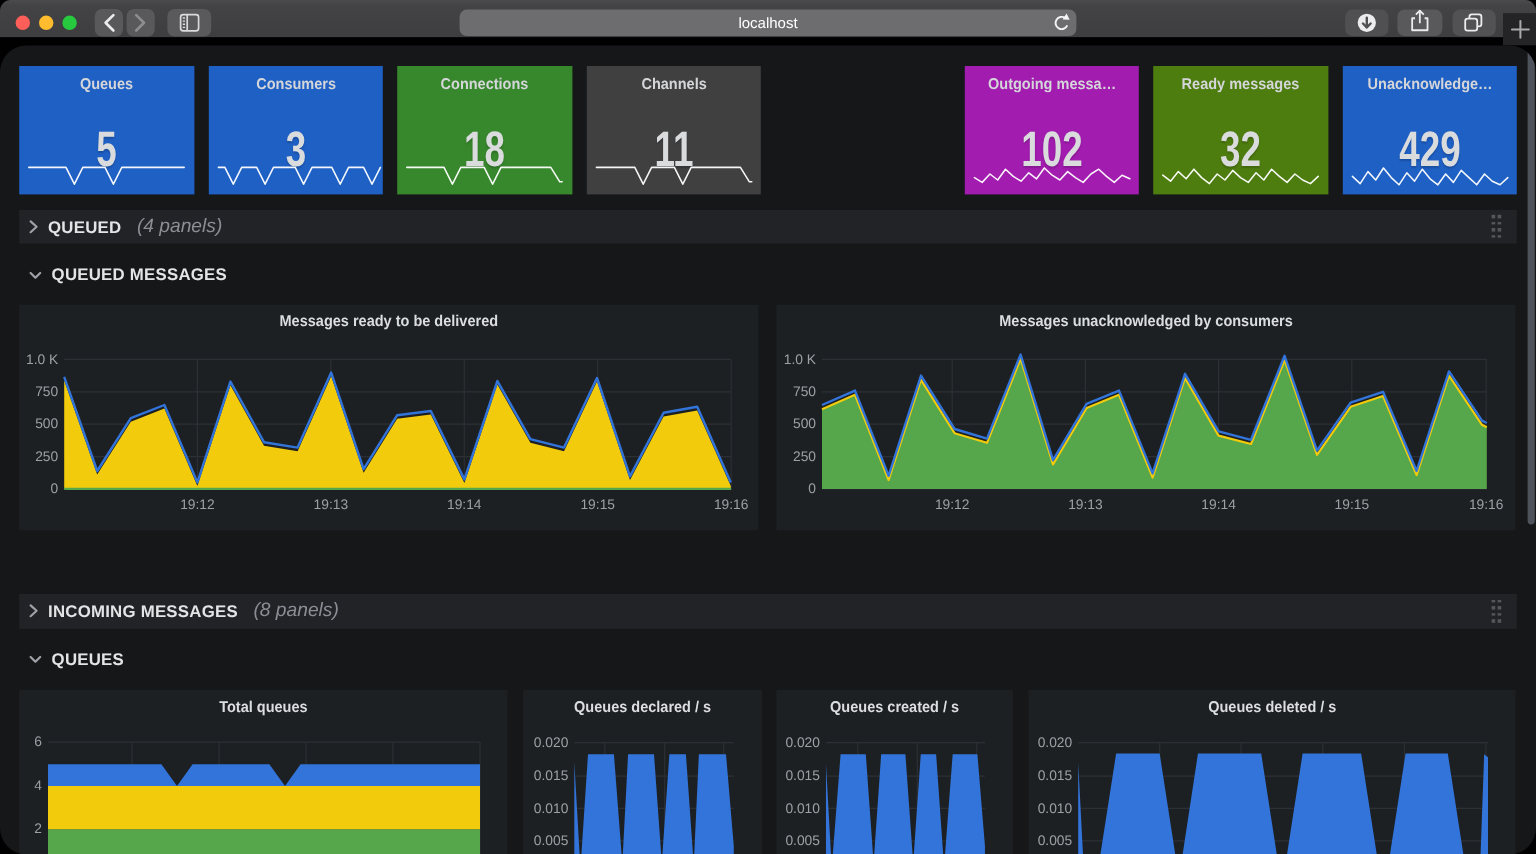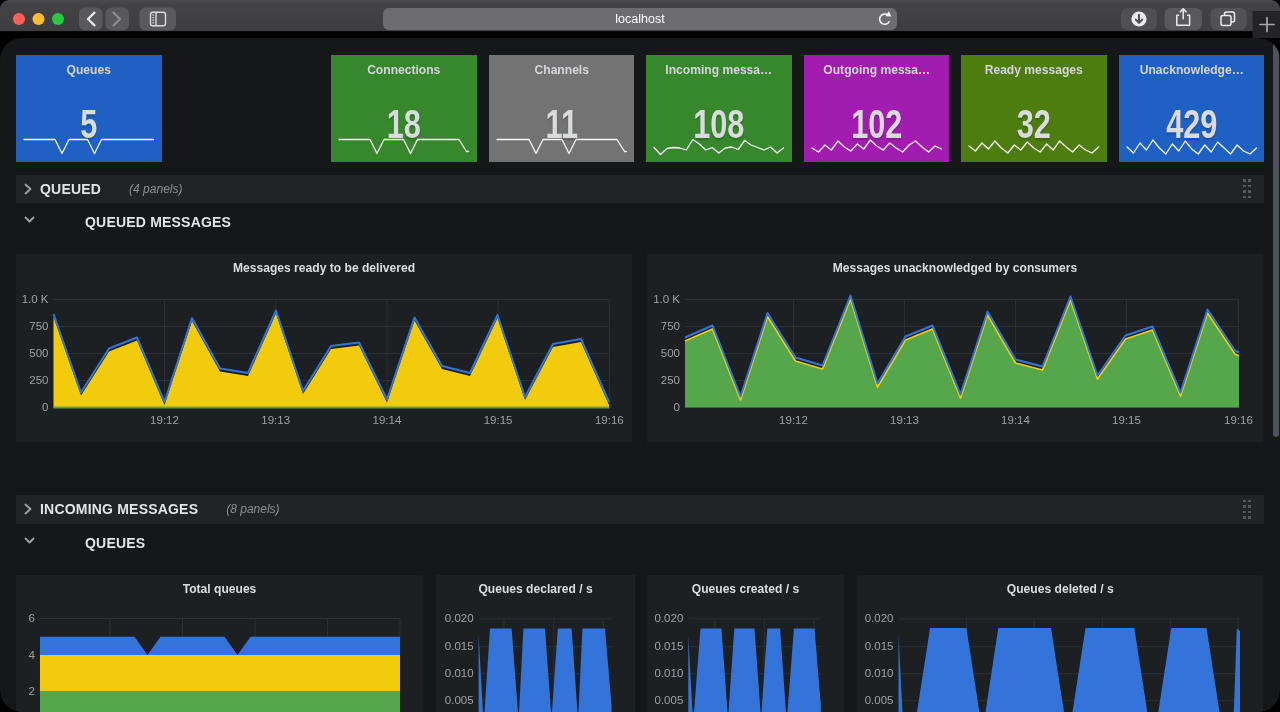--- a/index.html
+++ b/index.html
@@ -17,23 +17,23 @@
   .stitle { position:absolute; top:7px; width:100%; text-align:center;
     font-size:13px; font-weight:bold; color:#d4d6d9; white-space:nowrap; overflow:hidden;
     transform:scaleX(0.93); }
   .sval { position:absolute; top:45px; width:100%; text-align:center;
     font-size:41.5px; font-weight:bold; color:#d9dbdd;
     text-shadow:0 2px 2px rgba(0,0,0,0.18); transform:scaleX(0.74); }
   .sspark { position:absolute; top:0; left:0; }
   .rowstrip { position:absolute; left:16px; width:1248px; height:28.5px;
     background:#212327; display:flex; align-items:center; padding-left:8px; }
   .rowopen { position:absolute; left:16px; width:1248px; height:28.5px;
-    display:flex; padding-left:8px;gap:42px; }
+    display:flex; align-items:center; padding-left:8px; }
   .rtitle { font-size:14px; font-weight:bold; color:#e3e4e6; letter-spacing:0.2px; }
-  .rcount { font-size:12px; font-style:italic; color:#8b8e94; margin-left:28px; }
+  .rcount { font-size:16px; font-style:italic; color:#8b8e94; margin-left:13px; }
   .dots { position:absolute; right:13px; top:4.5px; width:8px; height:20px; }
   .dot { position:absolute; width:2.6px; height:2.6px; background:#55565a; }
   .gpanel { position:absolute; top:216px; height:188px; background:#1d2023; }
   .bpanel { top:537px; height:137px; }
   .gtitle { position:absolute; top:6px; width:100%; text-align:center;
     font-size:13px; font-weight:bold; color:#dcdde0; transform:scaleX(0.93); }
   .ax { font-size:11.5px; fill:#9da0a4; }
   .scrollbar { position:absolute; left:1273px; top:2px; width:5.5px; height:397px;
     background:#4e525b; border-radius:3px; }
 </style>
@@ -88,39 +88,39 @@
   </div>
   <div class="content">
 
 <div class="stat" style="left:16px;background:#1F60C4">
   <div class="stitle">Queues</div>
   <div class="sval">5</div>
   <svg class="sspark" width="145.5" height="107" viewBox="0 0 145.5 107">
     <polyline points="8,84.5 39,84.5 46,98.5 53,84.5 71.5,84.5 78.5,98.5 85.5,84.5 137.5,84.5" fill="none" stroke="#ffffff" stroke-width="1.3" opacity="0.95" stroke-linejoin="round" stroke-linecap="round"></polyline>
   </svg>
 </div>
+<div class="stat" style="left:173.5px;background:#1F60C4">
+  <div class="stitle">Consumers</div>
+  <div class="sval">3</div>
+  <svg class="sspark" width="145.5" height="107" viewBox="0 0 145.5 107">
+    <polyline points="8,84.5 13.4,84.5 20.4,98.5 27.4,84.5 39.9,84.5 46.9,98.5 53.9,84.5 72,84.5 79,98.5 86,84.5 102.5,84.5 109.5,98.5 116.5,84.5 129,84.5 136,98.5 143,84.5" fill="none" stroke="#ffffff" stroke-width="1.3" opacity="0.95" stroke-linejoin="round" stroke-linecap="round"></polyline>
+  </svg>
+</div>
 <div class="stat" style="left:331px;background:#37872D">
   <div class="stitle">Connections</div>
   <div class="sval">18</div>
   <svg class="sspark" width="145.5" height="107" viewBox="0 0 145.5 107">
     <polyline points="8,84.5 39,84.5 46,98.5 53,84.5 72.5,84.5 79.5,98.5 86.5,84.5 128,84.5 135.5,96.5 137.5,96.5" fill="none" stroke="#ffffff" stroke-width="1.3" opacity="0.95" stroke-linejoin="round" stroke-linecap="round"></polyline>
   </svg>
 </div>
-<div class="stat" style="left:488.5px;background:#737373">
+<div class="stat" style="left:488.5px;background:#404040">
   <div class="stitle">Channels</div>
   <div class="sval">11</div>
   <svg class="sspark" width="145.5" height="107" viewBox="0 0 145.5 107">
     <polyline points="8,84.5 40,84.5 47,98.5 54,84.5 73,84.5 80,98.5 87,84.5 128,84.5 135.5,96.5 137.5,96.5" fill="none" stroke="#ffffff" stroke-width="1.3" opacity="0.95" stroke-linejoin="round" stroke-linecap="round"></polyline>
-  </svg>
-</div>
-<div class="stat" style="left:646px;background:#37872D">
-  <div class="stitle">Incoming messa…</div>
-  <div class="sval">108</div>
-  <svg class="sspark" width="145.5" height="107" viewBox="0 0 145.5 107">
-    <polyline points="8,92.5 14.475,99.5 20.95,93.5 27.425,92.5 33.9,93 40.375,95 46.85,84.5 53.325,89 59.8,95 66.275,92.5 72.75,98 79.225,93 85.7,92 92.175,94.5 98.65,85.5 105.125,90 111.6,92.5 118.075,95 124.55,92 131.025,98 137.5,93" fill="none" stroke="#ffffff" stroke-width="1.3" opacity="0.95" stroke-linejoin="round" stroke-linecap="round"></polyline>
   </svg>
 </div>
 <div class="stat" style="left:803.5px;background:#a21caf">
   <div class="stitle">Outgoing messa…</div>
   <div class="sval">102</div>
   <svg class="sspark" width="145.5" height="107" viewBox="0 0 145.5 107">
     <polyline points="8,93 14.475,97 20.95,90 27.425,95 33.9,86 40.375,92 46.85,96 53.325,89 59.8,94 66.275,85 72.75,91 79.225,95 85.7,88 92.175,93 98.65,97 105.125,90 111.6,86 118.075,92 124.55,97 131.025,91 137.5,94" fill="none" stroke="#ffffff" stroke-width="1.3" opacity="0.95" stroke-linejoin="round" stroke-linecap="round"></polyline>
   </svg>
 </div>
 <div class="stat" style="left:961px;background:#4d7c0f">

